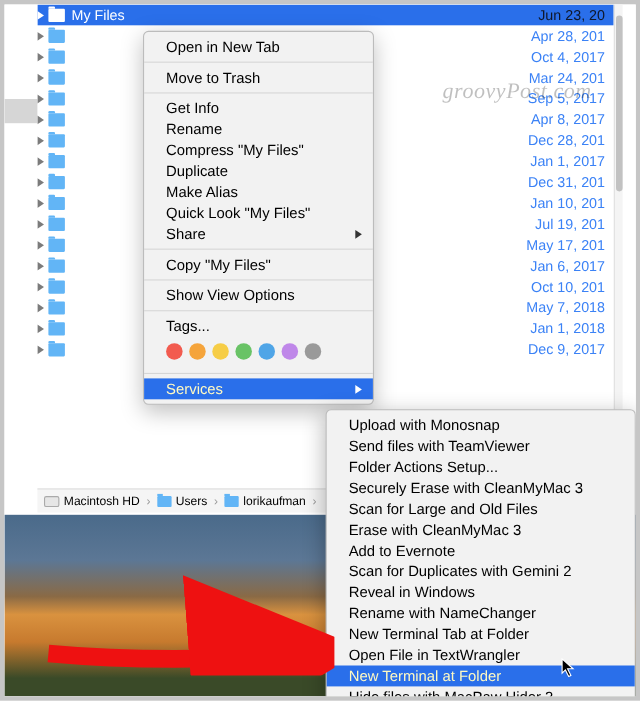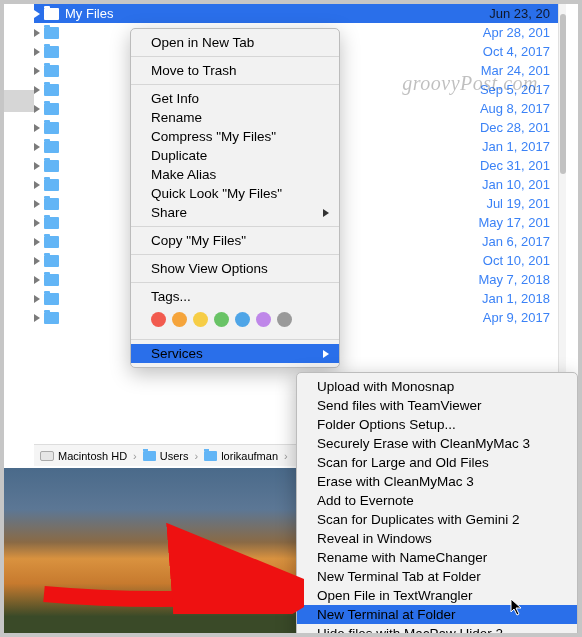--- a/index.html
+++ b/index.html
@@ -90,21 +90,21 @@
   }
   .menu-item {
     display: flex;
     align-items: center;
     height: 19px;
     padding: 0 20px;
     position: relative;
   }
   .menu-item.highlight {
     background: #2a6fea;
-    color: #000000;
+    color: #fef9c3;
   }
   .menu-sep {
     height: 1px;
     background: #d6d6d6;
     margin: 4px 0;
   }
   .submenu-arrow {
     position: absolute;
     right: 10px;
     width: 0; height: 0;
@@ -241,21 +241,21 @@
         <div class="file-row">
           <span class="disclosure"></span>
           <span class="folder-icon"></span>
           <span class="file-name"></span>
           <span class="file-date">Sep 5, 2017</span>
         </div>
         <div class="file-row">
           <span class="disclosure"></span>
           <span class="folder-icon"></span>
           <span class="file-name"></span>
-          <span class="file-date">Aug 8, 2017</span>
+          <span class="file-date">Apr 8, 2017</span>
         </div>
         <div class="file-row">
           <span class="disclosure"></span>
           <span class="folder-icon"></span>
           <span class="file-name"></span>
           <span class="file-date">Dec 28, 201</span>
         </div>
         <div class="file-row">
           <span class="disclosure"></span>
           <span class="folder-icon"></span>
@@ -307,21 +307,21 @@
         <div class="file-row">
           <span class="disclosure"></span>
           <span class="folder-icon"></span>
           <span class="file-name"></span>
           <span class="file-date">Jan 1, 2018</span>
         </div>
         <div class="file-row">
           <span class="disclosure"></span>
           <span class="folder-icon"></span>
           <span class="file-name"></span>
-          <span class="file-date">Apr 9, 2017</span>
+          <span class="file-date">Dec 9, 2017</span>
         </div>
       </div>
   </div>
 
   <div class="scrollbar">
     <div class="scroll-thumb" style="top:10px;height:160px"></div>
   </div>
 
   <div class="pathbar">
     <span class="hdd-icon"></span>
@@ -400,21 +400,21 @@
 </div>
 
 <div class="services-menu">
   <div class="menu-item">
       <span>Upload with Monosnap</span>
     </div>
   <div class="menu-item">
       <span>Send files with TeamViewer</span>
     </div>
   <div class="menu-item">
-      <span>Folder Options Setup...</span>
+      <span>Folder Actions Setup...</span>
     </div>
   <div class="menu-item">
       <span>Securely Erase with CleanMyMac 3</span>
     </div>
   <div class="menu-item">
       <span>Scan for Large and Old Files</span>
     </div>
   <div class="menu-item">
       <span>Erase with CleanMyMac 3</span>
     </div>

